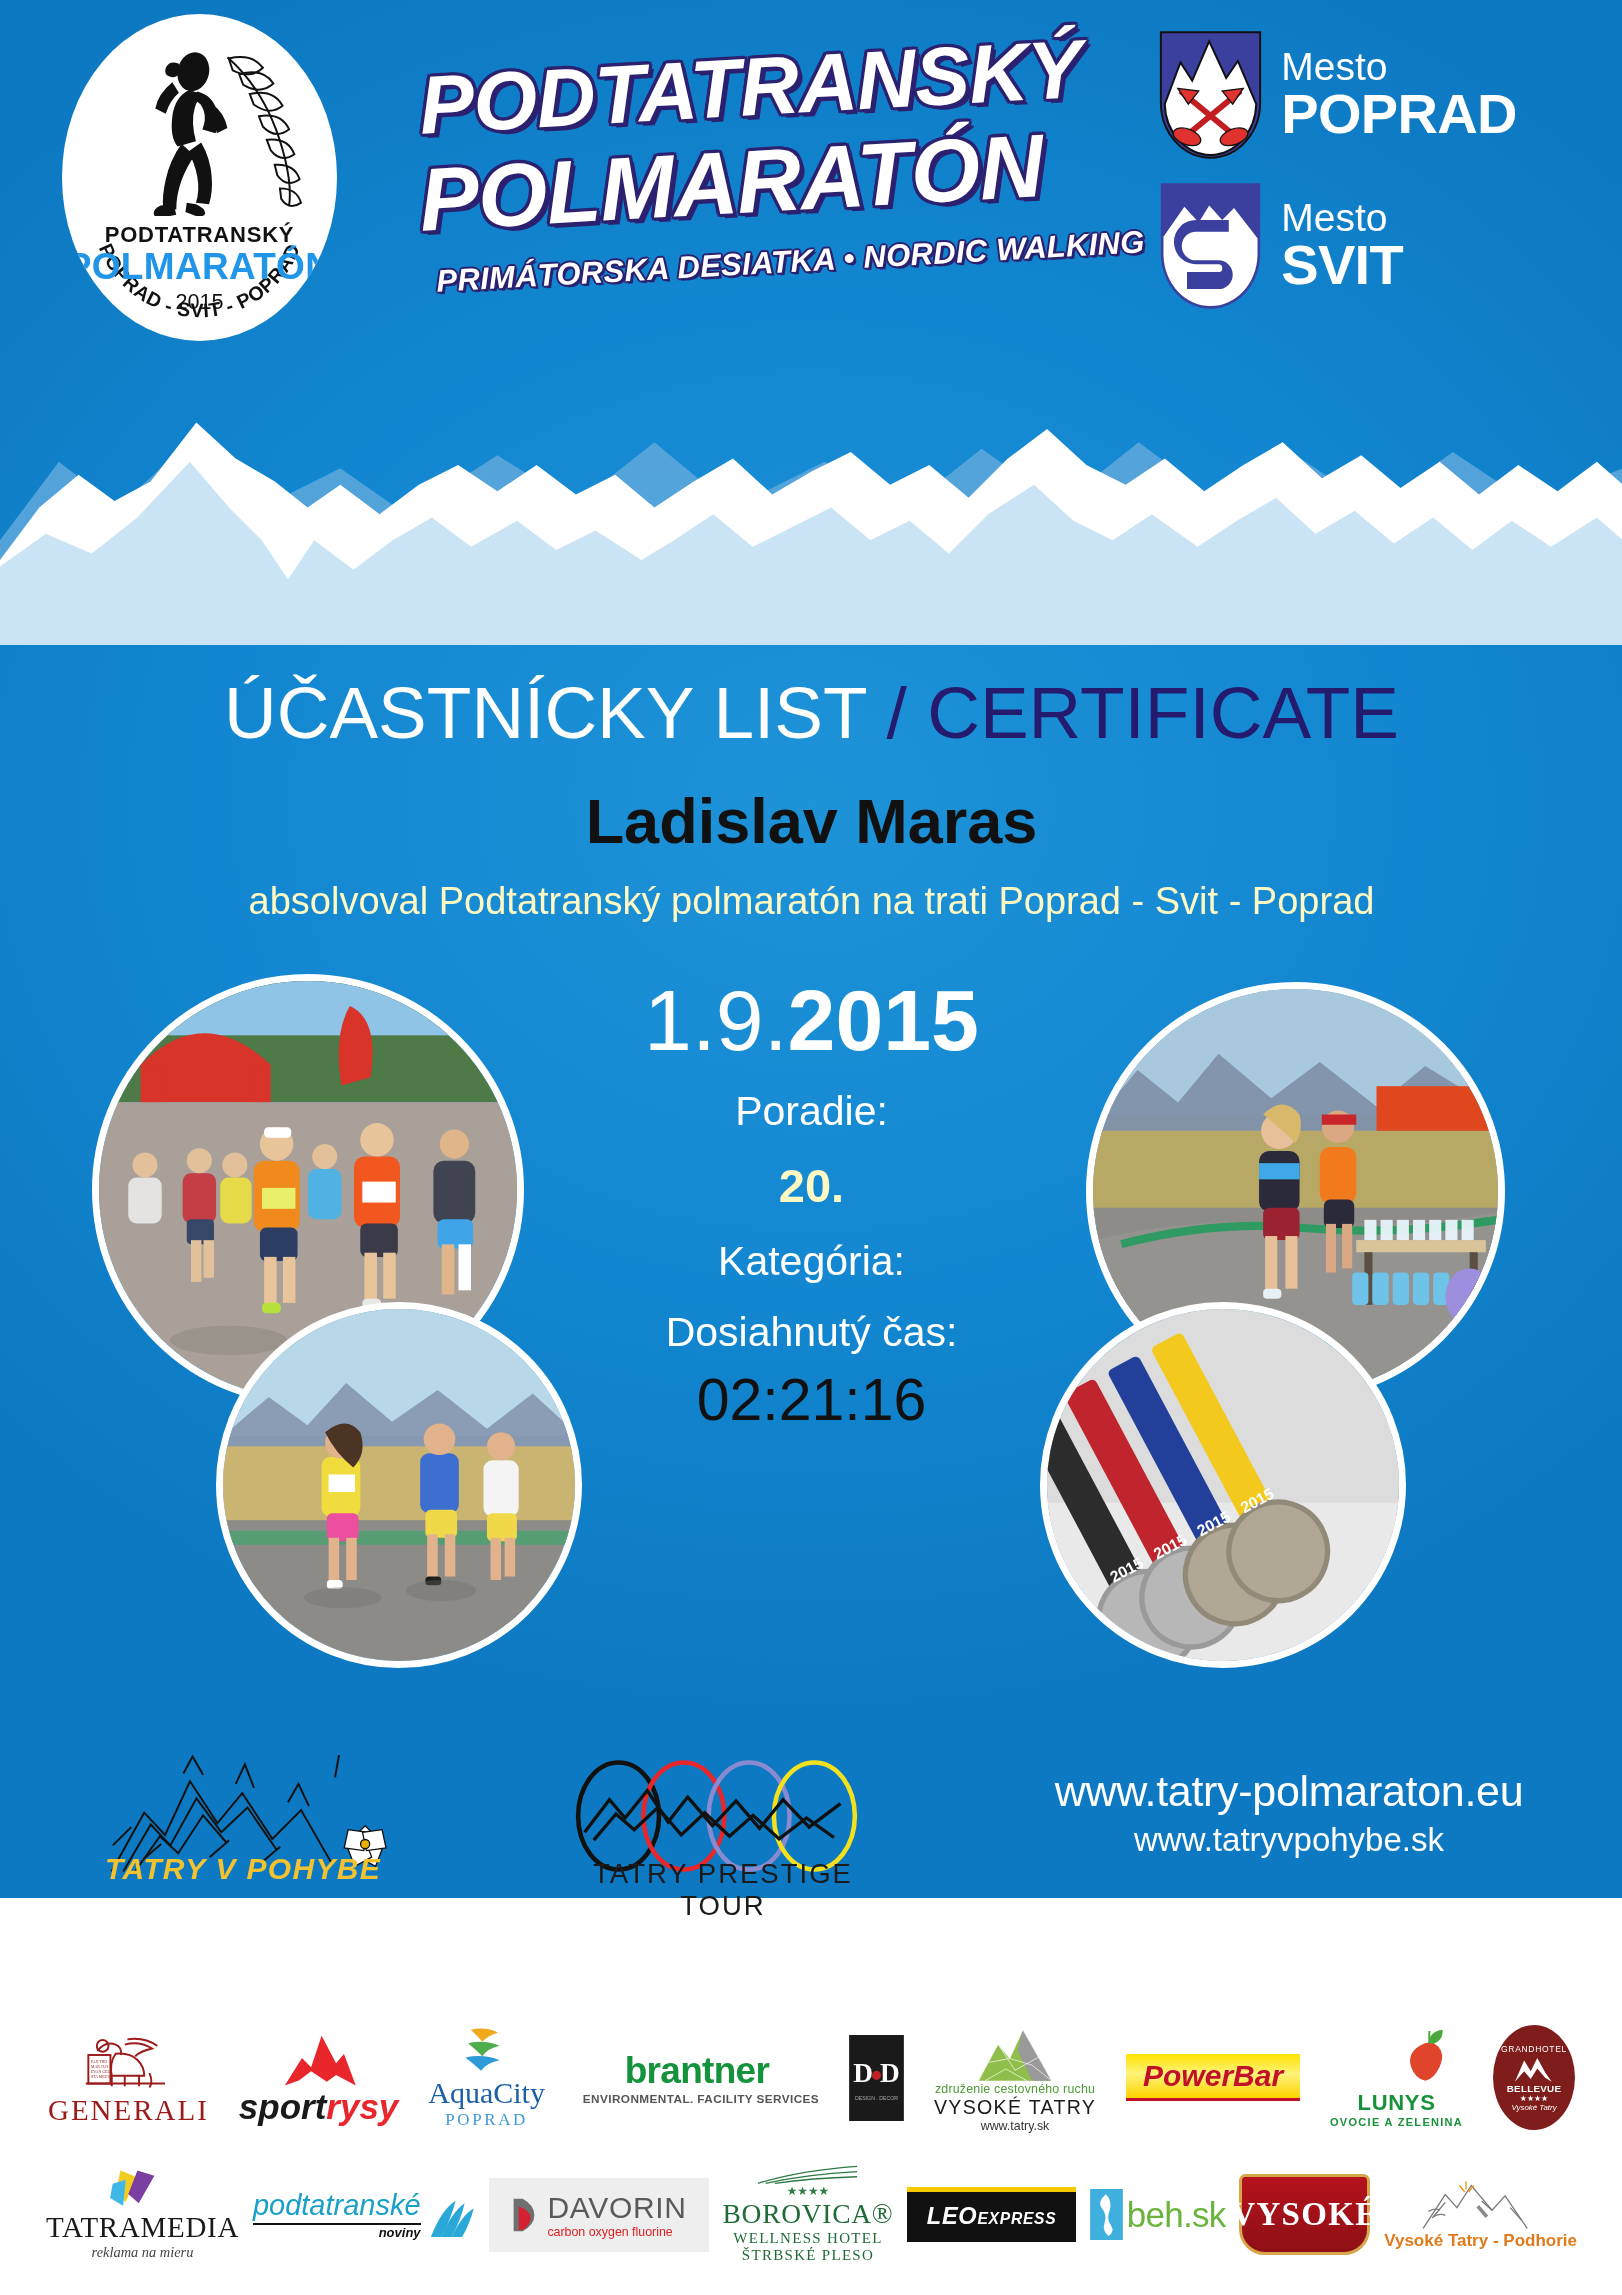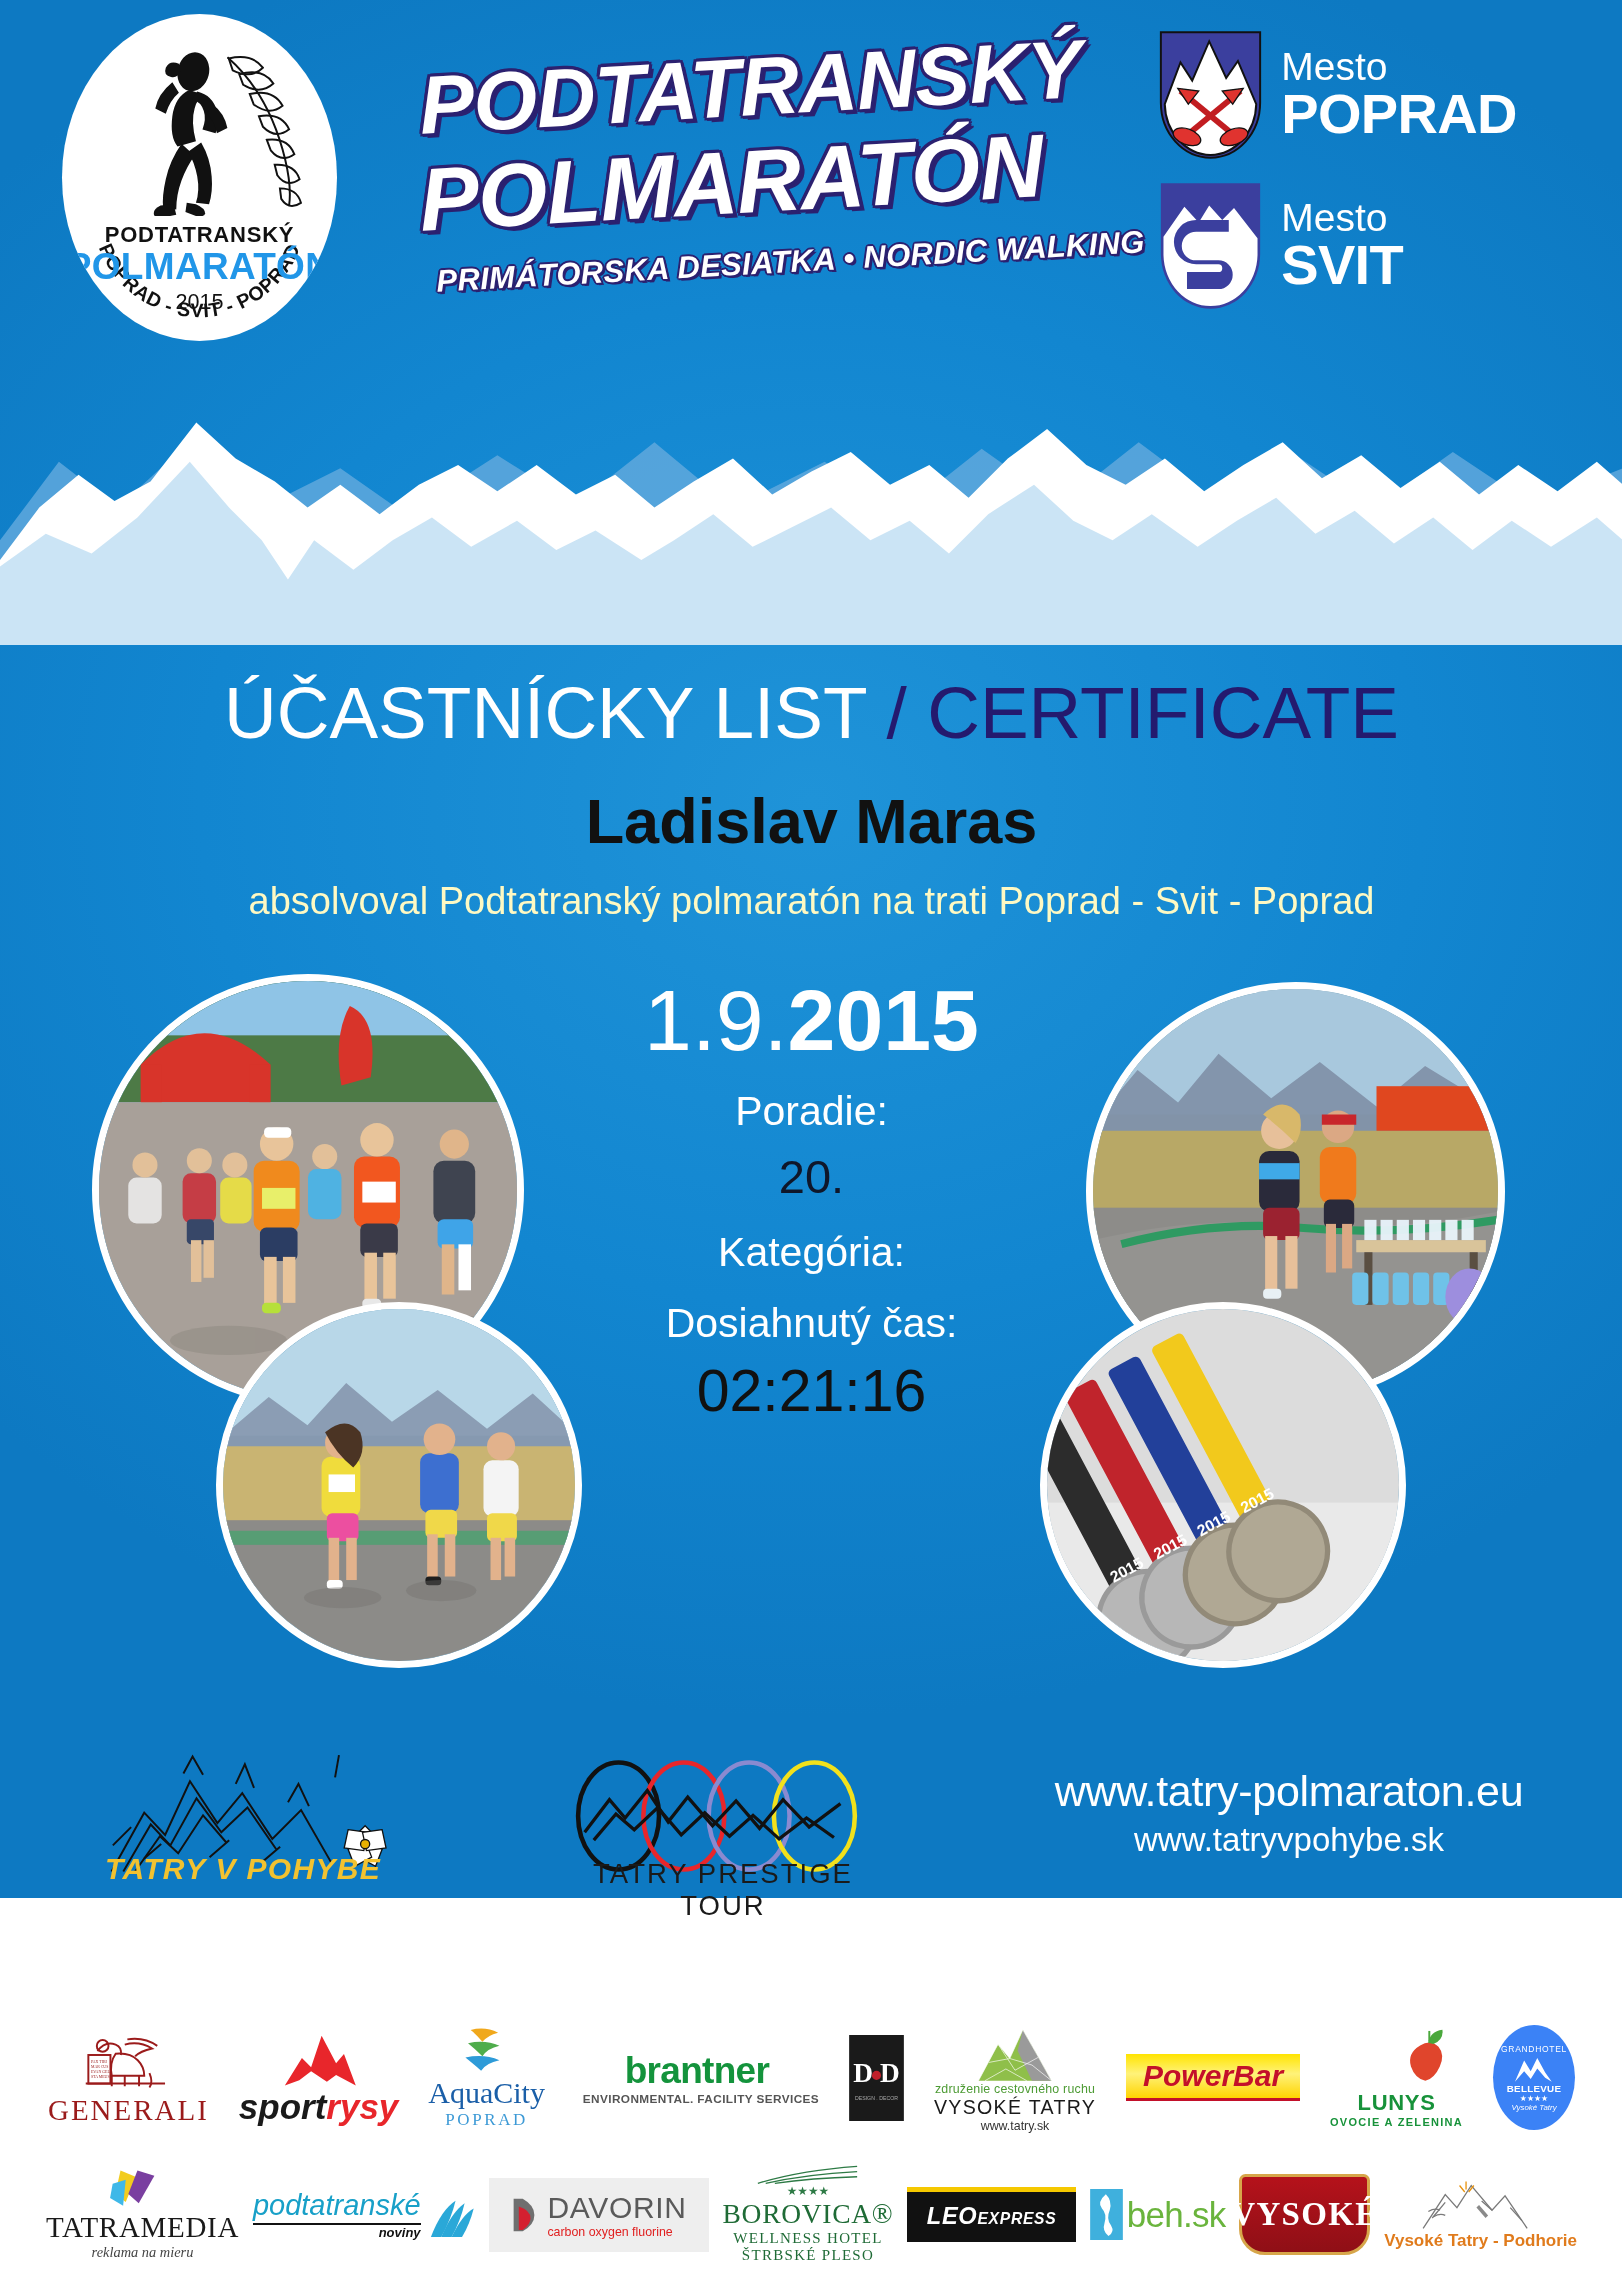--- a/index.html
+++ b/index.html
@@ -97,21 +97,21 @@
   .cert-sub{
     position:absolute; left:0; top:880px; width:1623px; text-align:center;
     font-size:38px; font-weight:400; color:#fef9c3;
   }
 
   
   .results{ position:absolute; left:550px; top:975px; width:523px; text-align:center; }
   .r-date{ font-size:86px; color:#ffffff; font-weight:400; line-height:1.05; }
   .r-date b{ font-weight:700; }
   .r-label{ font-size:41px; color:#ffffff; font-weight:400; margin-top:22px; line-height:1.2; }
-  .r-value{ font-size:47px; color:#0f172a; font-weight:400; margin-top:13px; line-height:1.2; }
+  .r-value{ font-size:47px; color:#fef9c3; font-weight:700; margin-top:22px; line-height:1.2; }
   .r-value.small{ font-size:42px; }
   .r-time{ font-size:59px; color:#111; font-weight:400; margin-top:9.2px; }
 
   
   .photo{
     position:absolute; border-radius:50%; overflow:hidden;
     border:7.2px solid #ffffff; background:#6fa8c9;
   }
   .p1{ left:92px; top:974px; width:432px; height:432px; }
   .p2{ left:216px; top:1302px; width:366px; height:366px; }
@@ -148,21 +148,21 @@
   .ac-sub{ font-family:"Liberation Serif", serif; font-size:17px; color:#3d9ad6; letter-spacing:2.6px; }
   .br-txt{ font-size:37px; font-weight:700; color:#14933c; letter-spacing:-0.7px; }
   .br-sub{ font-size:11.8px; font-weight:700; color:#555; letter-spacing:0.4px;margin-left:8px; }
   .vt-sub1{ font-size:12.4px; color:#4d9b34; letter-spacing:0.2px; }
   .vt-txt{ font-size:19.6px; color:#1a1a1a; letter-spacing:1.3px; }
   .vt-sub2{ font-size:12.4px; color:#333; }
   .pb-box{ background:linear-gradient(180deg,#ffe400 0%,#fff27a 45%,#ffd400 100%); padding:5.2px 17px; border-bottom:3.3px solid #c3102a; }
   .pb-txt{ font-size:30px; font-weight:700; font-style:italic; color:#c3102a; }
   .lu-txt{ font-size:22px; font-weight:700; color:#17923a; letter-spacing:0.7px; }
   .lu-sub{ font-size:11px; font-weight:700; color:#17923a; letter-spacing:1.3px; }
-  .gh-oval{ width:82px; height:105px; border-radius:50%; background:#3b82f6; display:flex; flex-direction:column; align-items:center; justify-content:center; }
+  .gh-oval{ width:82px; height:105px; border-radius:50%; background:#7f1d1d; display:flex; flex-direction:column; align-items:center; justify-content:center; }
   .gh-top{ font-size:8.5px; color:#fff; letter-spacing:0.7px; }
   .gh-bot{ font-size:9.8px; color:#fff; font-weight:700; letter-spacing:0.3px; }
   .gh-stars{ font-size:7.9px; color:#fff; }
   .gh-sub{ font-size:7.9px; color:#fff; font-style:italic; }
   .tm-txt{ font-family:"Liberation Serif", serif; font-size:29px; color:#1a1a1a; letter-spacing:0.7px; }
   .tm-sub{ font-family:"Liberation Serif", serif; font-size:14.4px; font-style:italic; color:#444; }
   .pn-txt{ font-size:29px; font-style:italic; color:#18a0c8; font-weight:400; }
   .pn-sub{ font-size:13px; font-style:italic; color:#111; font-weight:700; }
   .dv-box{ background:#eeeeee; padding:13px 22px; display:flex; align-items:center; gap:10.5px; }
   .dv-txt{ font-size:30px; color:#5a5a5a; letter-spacing:0.7px; }

